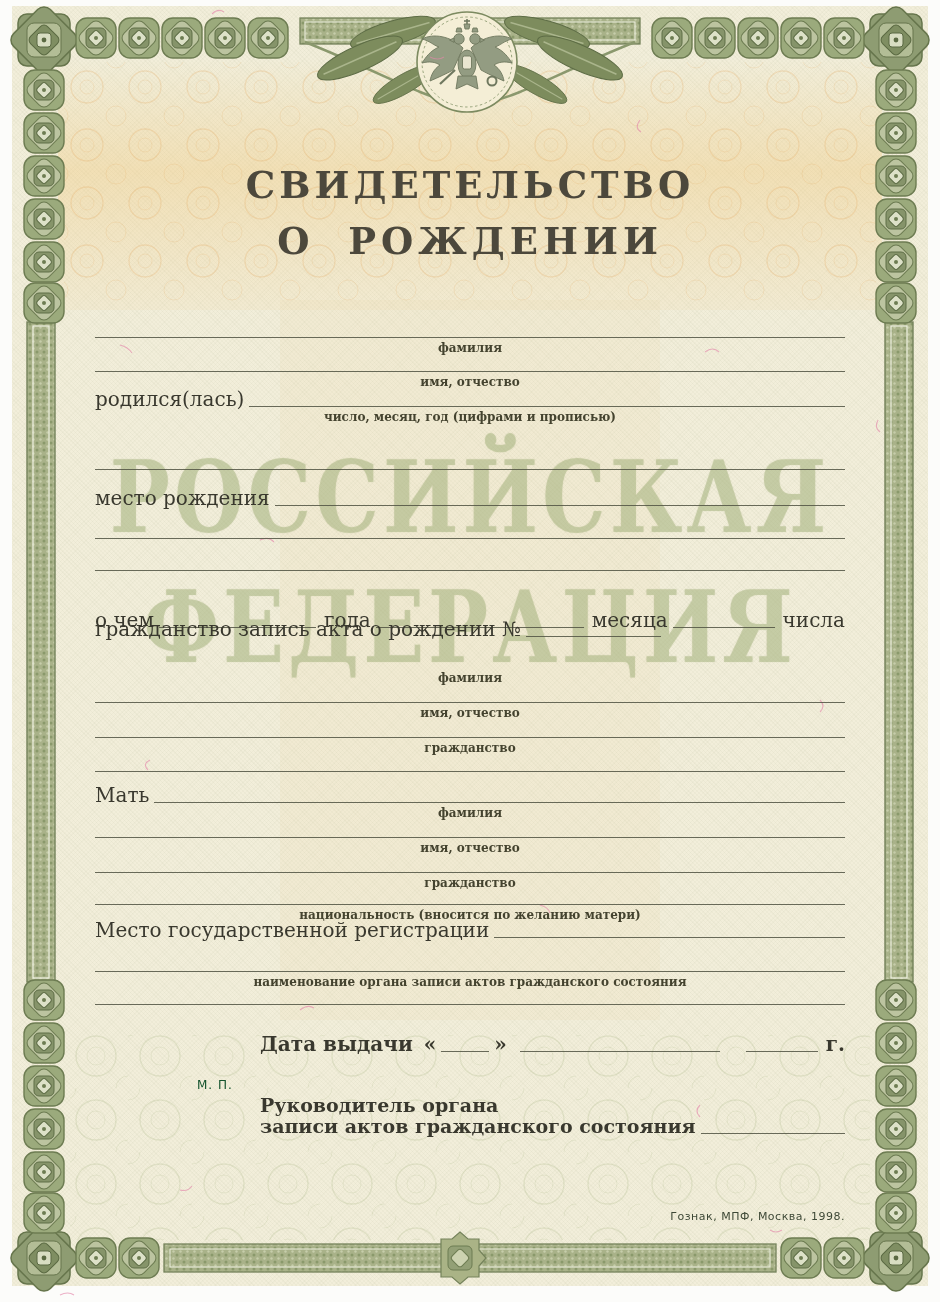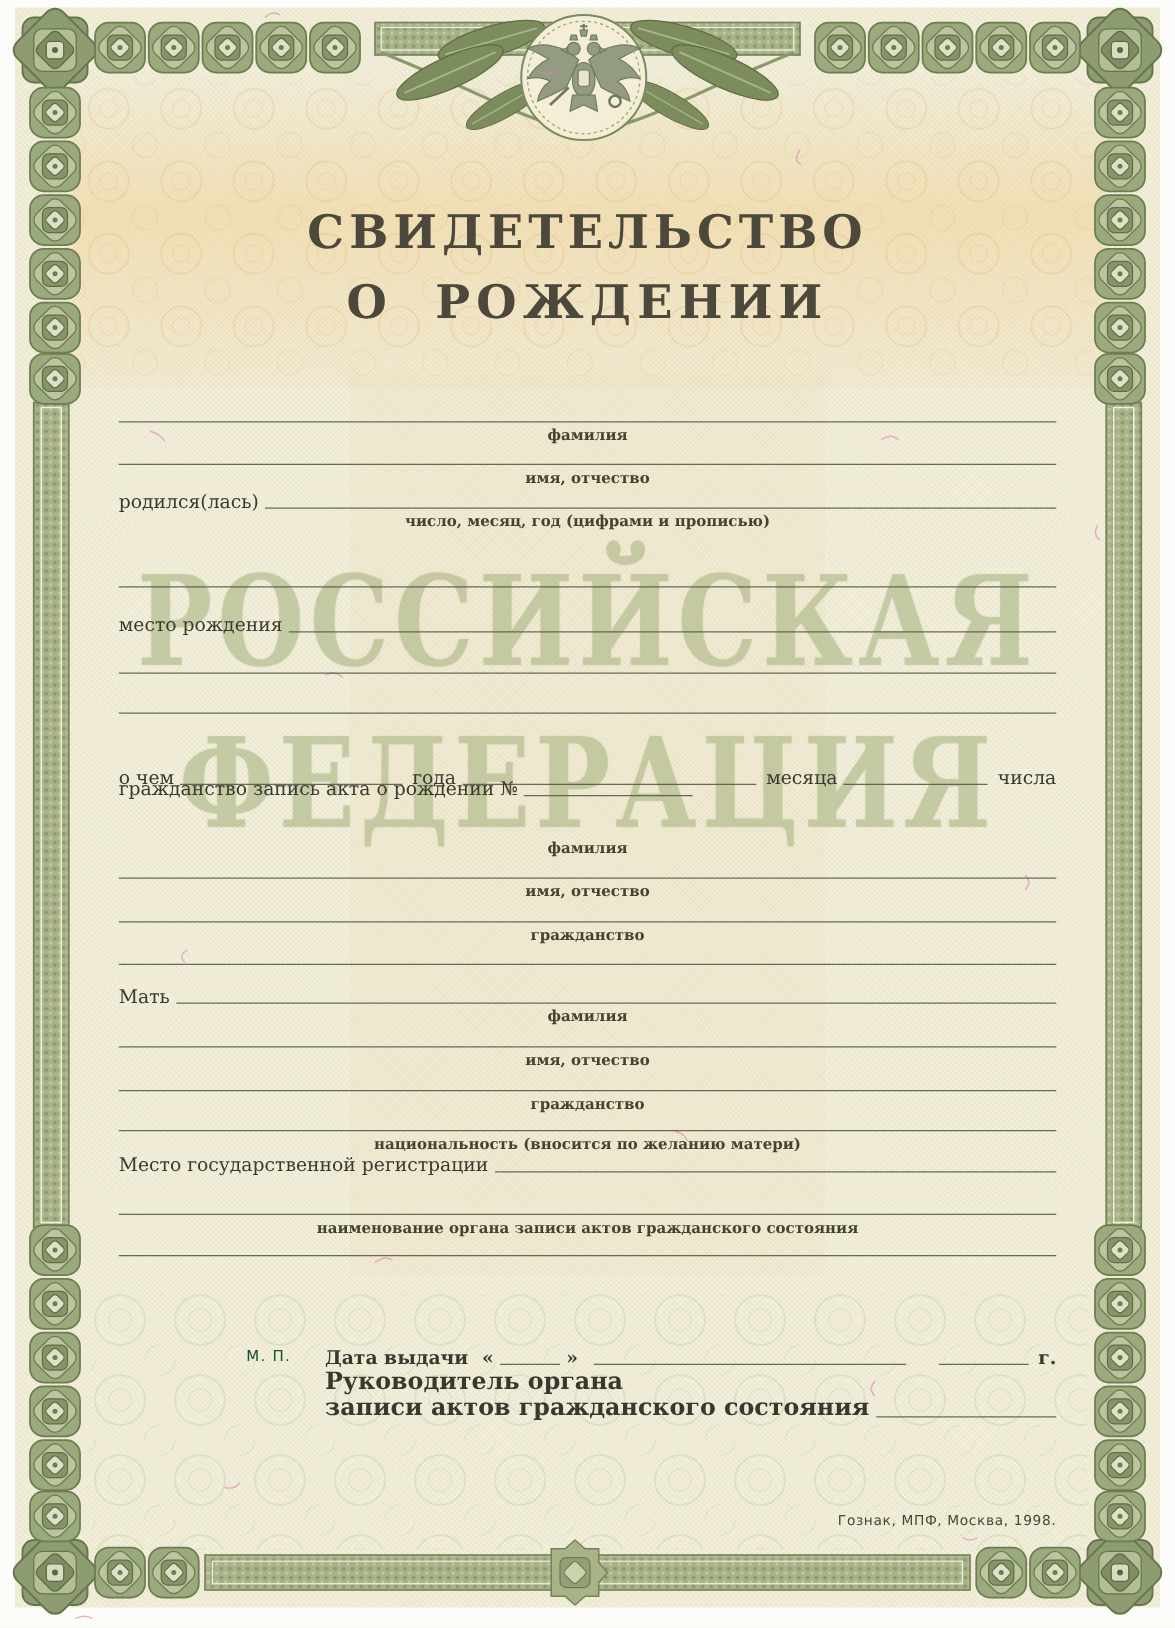--- a/index.html
+++ b/index.html
@@ -14,21 +14,21 @@
   .watermark{position:absolute;z-index:2;left:0;width:940px;text-align:center;
     font-weight:bold;color:rgba(173,186,134,.34);letter-spacing:4px;
     font-size:80px;transform:scaleY(1.25);transform-origin:top center;
     text-shadow:0 0 1px rgba(150,165,110,.35);white-space:nowrap;}
   .content{position:absolute;inset:0;z-index:3;}
   .title{position:absolute;top:158px;left:0;width:100%;text-align:center;
     font-weight:bold;color:#4c483c;font-size:37px;line-height:1.5;}
   .title .t1{letter-spacing:4px;}
   .title .t2{letter-spacing:5px;word-spacing:16px;}
   .row{position:absolute;left:95px;width:750px;height:26px;display:flex;align-items:flex-end;color:#39382e;}
-  .lbl{font-size:15px;line-height:1;margin:0 5px 2px 0;white-space:nowrap;}
+  .lbl{font-size:20px;line-height:1;margin:0 5px 2px 0;white-space:nowrap;}
   .lbl.after{margin:0 5px 2px 8px;}
   .lbl.b{font-weight:bold;}
   .rline{flex:1 1 auto;border-bottom:1.3px solid rgba(80,82,66,.85);height:0;margin-bottom:4px;}
   .rline.fix{flex:0 0 auto;}
   .filler{flex:1 1 auto;}
   .cap{position:absolute;left:95px;width:750px;text-align:center;
     font-size:12px;font-weight:bold;color:#44432f;line-height:1.1;}
   .small-note{position:absolute;font-family:"DejaVu Sans", sans-serif;color:#14532d;}
   .sign-block{position:absolute;left:260px;width:585px;color:#39382e;}
   .sign-block .l1{font-size:19px;font-weight:bold;line-height:1.2;}
@@ -306,21 +306,21 @@
       <div class="rline"></div>
     </div>
     <div class="row" style="top:950px;">
       <div class="rline"></div>
     </div>
     <div class="cap" style="top:976px;">наименование органа записи актов гражданского состояния</div>
     <div class="row" style="top:983px;">
       <div class="rline"></div>
     </div>
 
-    <div class="row" style="top:1030px;left:260px;width:585px;margin-top:40px;">
+    <div class="row" style="top:1030px;left:260px;width:585px;">
       <span class="lbl b">Дата выдачи</span>
       <span class="lbl b" style="margin-left:6px;">«</span>
       <div class="rline fix" style="flex-basis:48px;"></div>
       <span class="lbl b" style="margin-left:5px;">»</span>
       <div class="rline" style="margin-left:8px;"></div>
       <div style="flex:0 0 26px;"></div>
       <div class="rline fix" style="flex-basis:72px;"></div>
       <span class="lbl b after" style="margin-right:0;">г.</span>
     </div>
 

